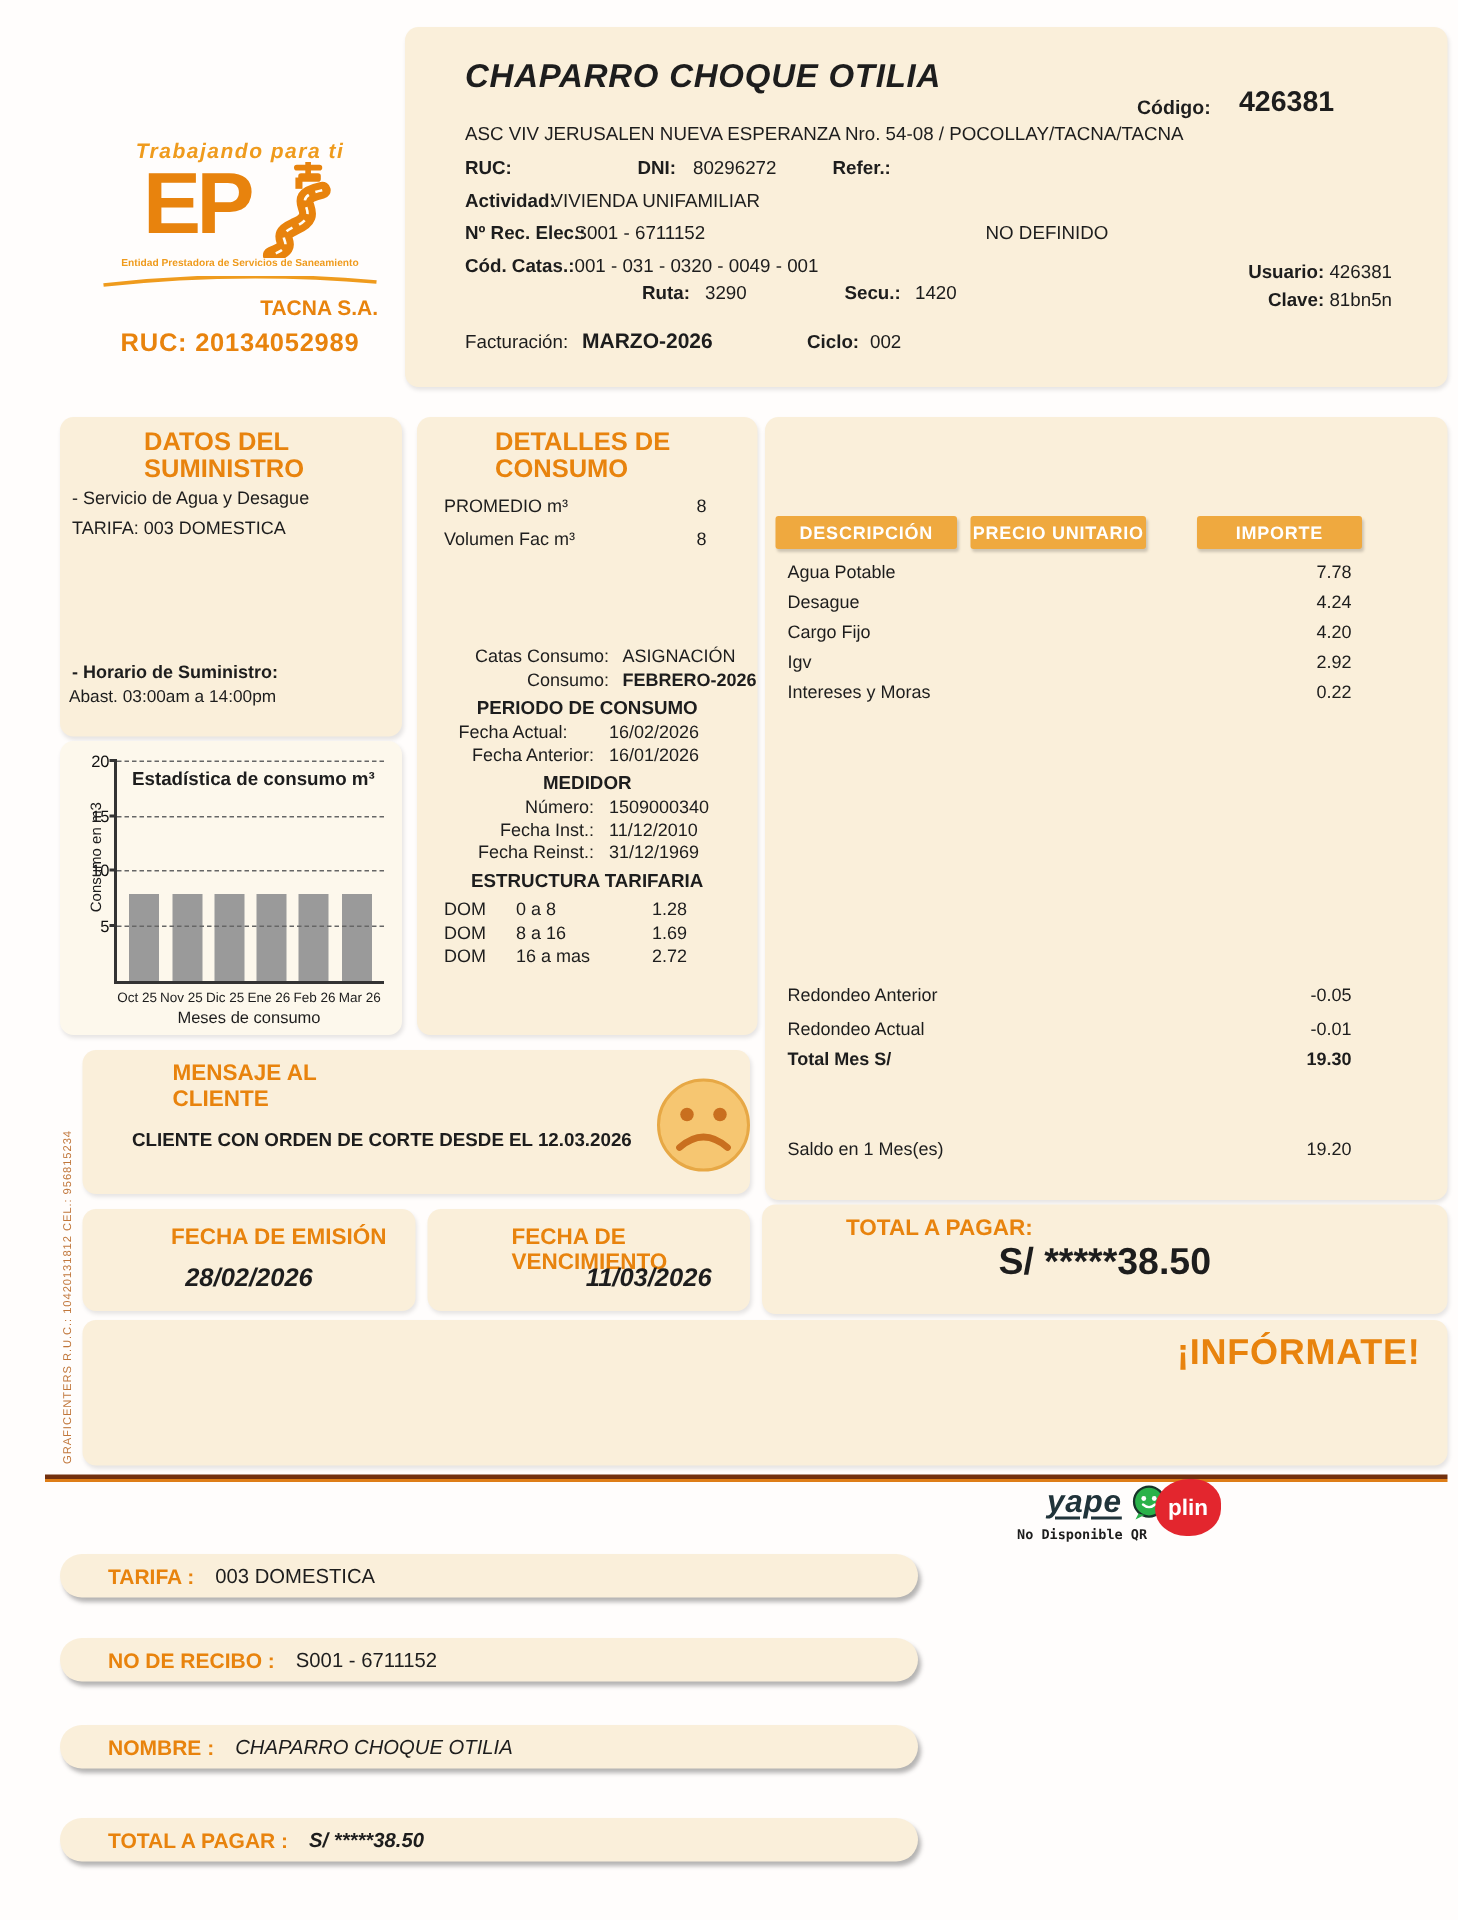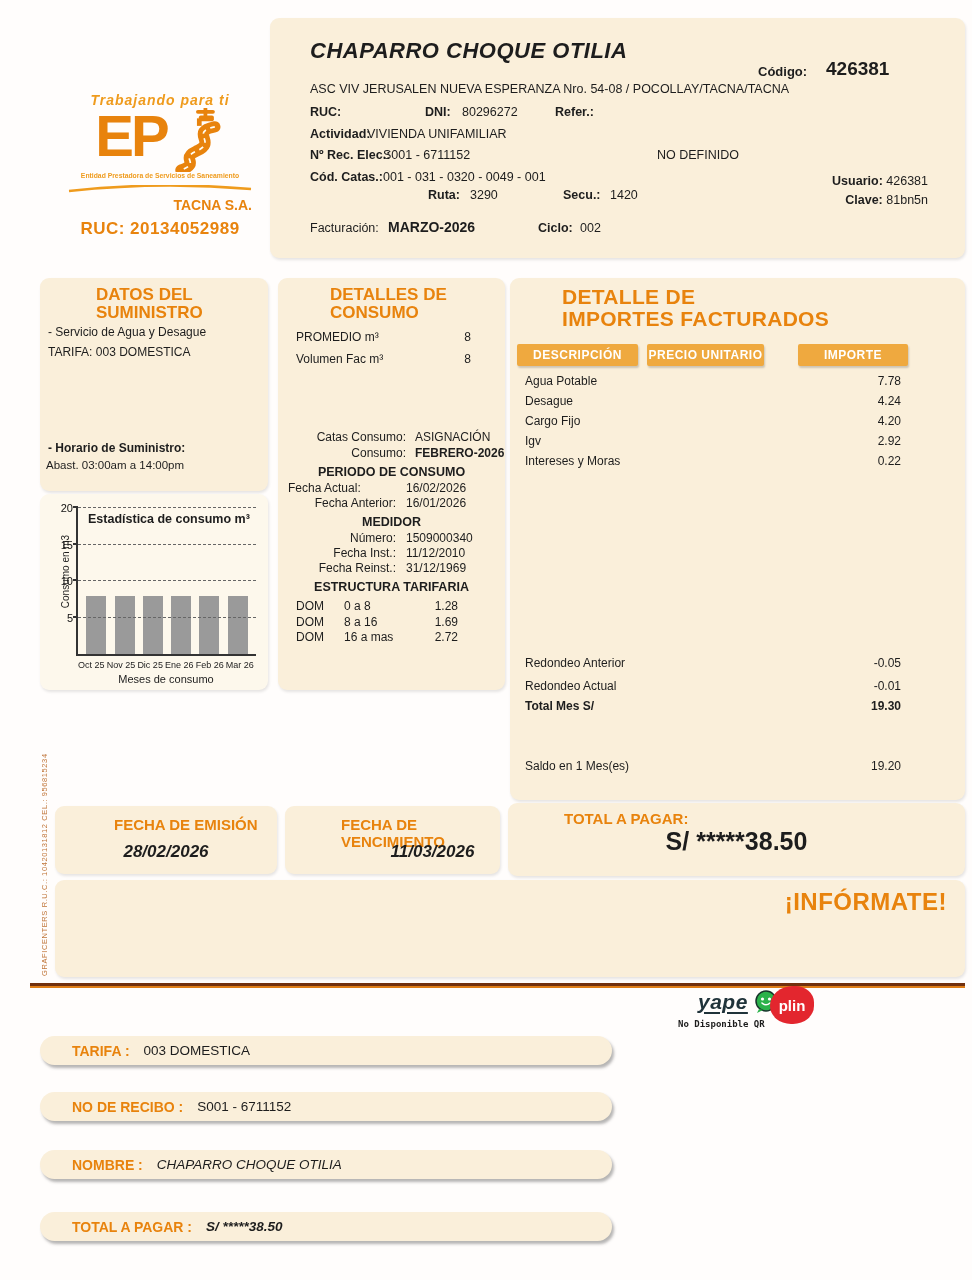--- a/index.html
+++ b/index.html
@@ -182,21 +182,21 @@
       <span>Volumen Fac m³</span>
         <span>8</span>
     </div>
 
     <div class="abs t12" style="left:10px; top:152px; width:118px; text-align:right;">Catas Consumo:</div>
     <div class="abs t12" style="left:137px; top:152px;">ASIGNACIÓN</div>
     <div class="abs t12" style="left:10px; top:168px; width:118px; text-align:right;">Consumo:</div>
     <div class="abs t12 b" style="left:137px; top:168px;">FEBRERO-2026</div>
 
     <div class="abs b" style="left:0; top:187px; width:100%; text-align:center; font-size:12.5px;">PERIODO DE CONSUMO</div>
-    <div class="abs t12" style="left:10px; top:203px; width:108px; text-align:left;">Fecha Actual:</div>
+    <div class="abs t12" style="left:10px; top:203px; width:108px; text-align:center;">Fecha Actual:</div>
     <div class="abs t12" style="left:128px; top:203px;">16/02/2026</div>
     <div class="abs t12" style="left:10px; top:218px; width:108px; text-align:right;">Fecha Anterior:</div>
     <div class="abs t12" style="left:128px; top:218px;">16/01/2026</div>
 
     <div class="abs b" style="left:0; top:237px; width:100%; text-align:center; font-size:12.5px;">MEDIDOR</div>
     <div class="abs t12" style="left:10px; top:253px; width:108px; text-align:right;">Número:</div>
     <div class="abs t12" style="left:128px; top:253px;">1509000340</div>
     <div class="abs t12" style="left:10px; top:268px; width:108px; text-align:right;">Fecha Inst.:</div>
     <div class="abs t12" style="left:128px; top:268px;">11/12/2010</div>
     <div class="abs t12" style="left:10px; top:283px; width:108px; text-align:right;">Fecha Reinst.:</div>
@@ -216,24 +216,20 @@
         </div>
         <div style="display: flex; font-size: 12px; line-height: 15.5px;">
           <span style="width: 48px;">DOM</span>
           <span style="width: 72px;">16 a mas</span>
           <span style="flex: 1 1 0%; text-align: right;">2.72</span>
         </div>
       </div>
   </div>
 
   <div class="panel" style="left:510px; top:278px; width:455px; height:522px;">
-    <div class="abs oh" style="left:8px; top:8px; font-size:21px; line-height:1.05; letter-spacing:0.3px;">
-      <div>DETALLE DE</div>
-      <div>IMPORTES FACTURADOS</div>
-    </div>
     <div class="colhead" style="left:7px; top:66px; width:121px;">DESCRIPCIÓN</div>
     <div class="colhead" style="left:137px; top:66px; width:117px;">PRECIO UNITARIO</div>
     <div class="colhead" style="left:288px; top:66px; width:110px;">IMPORTE</div>
     <div id="importes-rows">
         <div class="imp-row" style="top: 96px;">
           <span>Agua Potable</span>
           <span>7.78</span>
         </div>
         <div class="imp-row" style="top: 116px;">
           <span>Desague</span>
@@ -265,20 +261,35 @@
           <span>Total Mes S/</span>
           <span>19.30</span>
         </div>
       </div>
     <div class="imp-row" style="top:481px;">
       <span>Saldo en 1 Mes(es)</span>
       <span>19.20</span>
     </div>
   </div>
 
+  <div class="panel" style="left:55px; top:700px; width:445px; height:96px;">
+    <div class="abs oh" style="left:16px; top:8px; font-size:15px; line-height:1.1;">
+      <div>MENSAJE AL</div>
+      <div>CLIENTE</div>
+    </div>
+    <div class="abs b" style="left:33px; top:53px; font-size:12.5px;">CLIENTE CON ORDEN DE CORTE DESDE EL 12.03.2026</div>
+    <div class="abs" style="left:382px; top:18px;">
+      <svg width="64" height="64" viewBox="0 0 64 64">
+        <circle cx="32" cy="32" r="30" fill="#f6c671" stroke="#e7a845" stroke-width="2"></circle>
+        <circle cx="21" cy="25" r="4.5" fill="#c96f1f"></circle>
+        <circle cx="43" cy="25" r="4.5" fill="#c96f1f"></circle>
+        <path d="M16 47 Q32 33 48 47" fill="none" stroke="#c96f1f" stroke-width="4.5" stroke-linecap="round"></path>
+      </svg>
+    </div>
+  </div>
 
   <div class="panel" style="left:55px; top:806px; width:222px; height:68px;">
     <div class="abs oh" style="left:15px; top:10px; font-size:15px;">FECHA DE EMISIÓN</div>
     <div class="abs b i" style="left:0; top:36px; width:100%; text-align:center; font-size:17px;">28/02/2026</div>
   </div>
   <div class="panel" style="left:285px; top:806px; width:215px; height:68px;">
     <div class="abs oh" style="left:12px; top:10px; font-size:15px;">FECHA DE VENCIMIENTO</div>
     <div class="abs b i" style="left:0; top:36px; width:100%; text-align:center; font-size:17px;margin-left:40px;">11/03/2026</div>
   </div>
 

